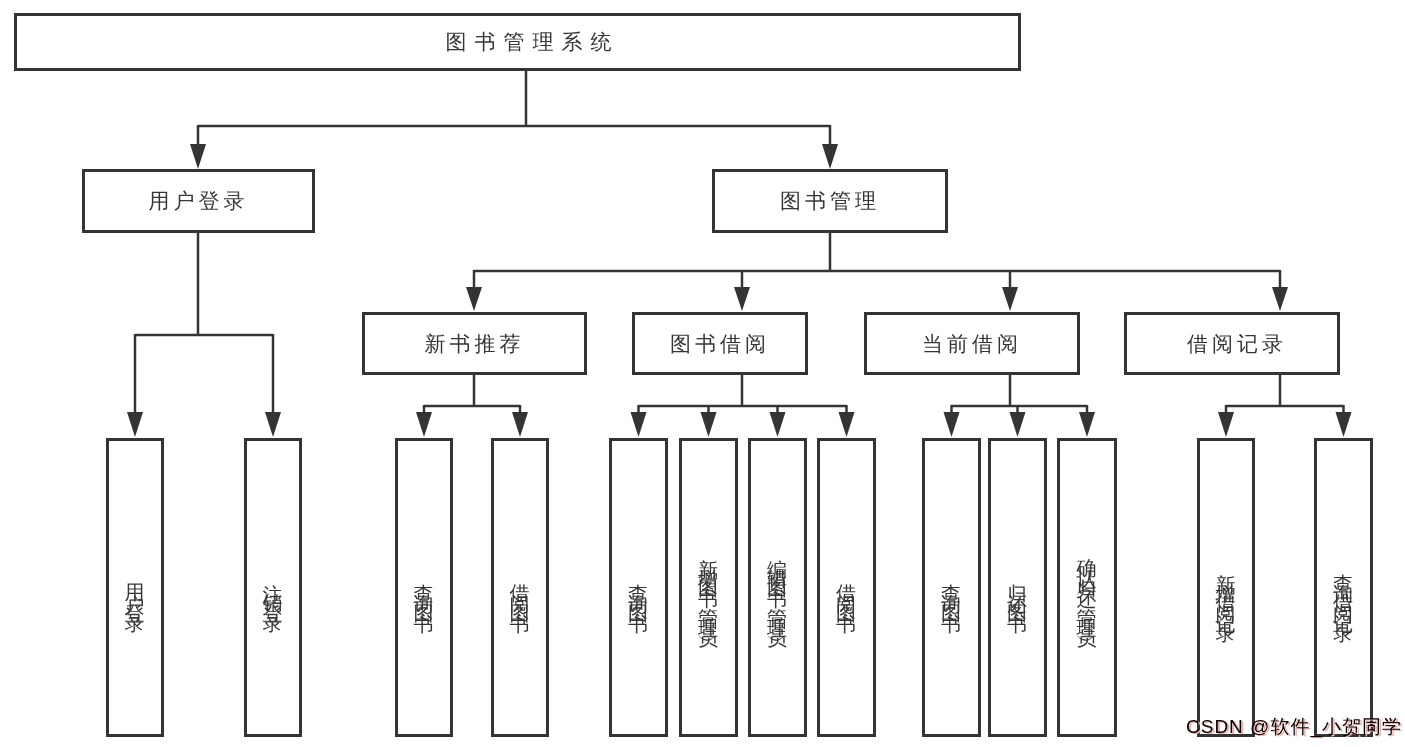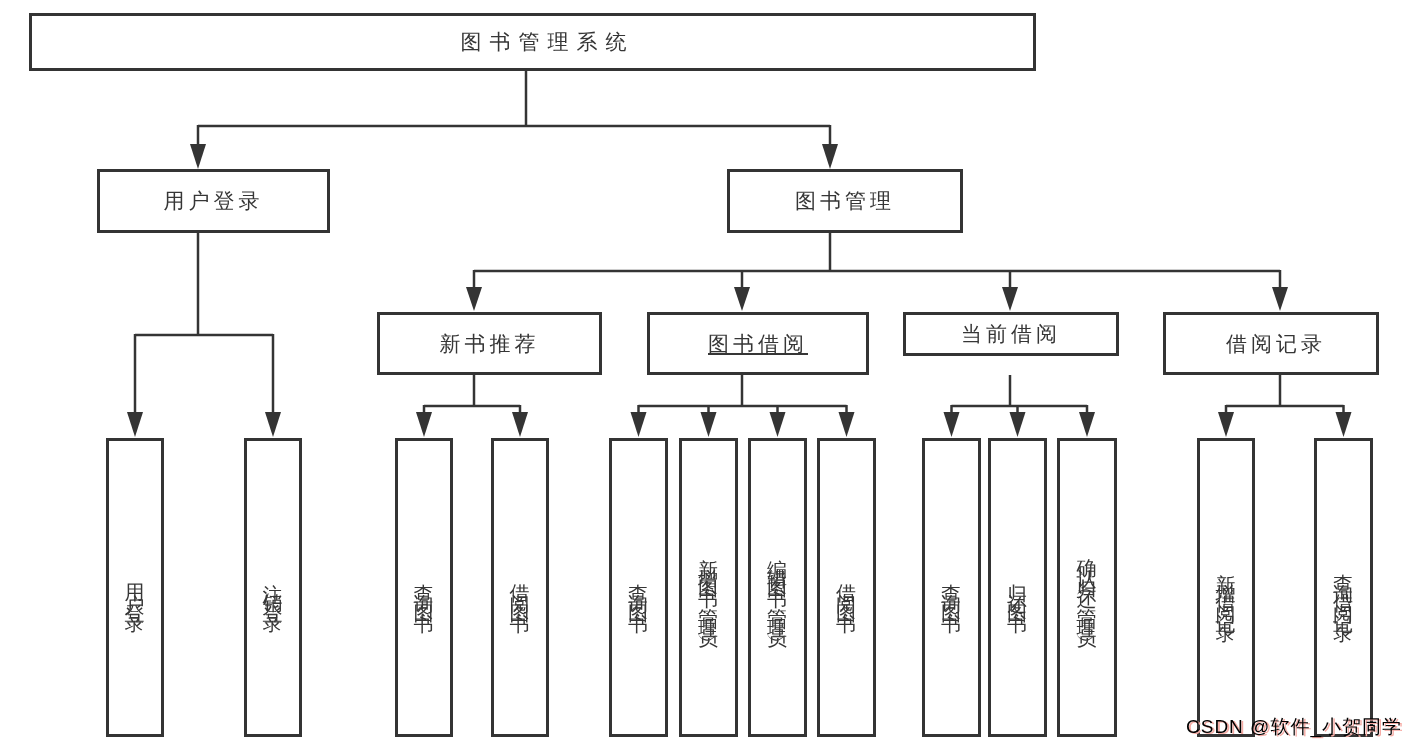--- a/index.html
+++ b/index.html
@@ -27,21 +27,20 @@
     color: #363636;
     display: flex;
     align-items: center;
     justify-content: center;
     text-align: center;
   }
   .h {
     font-size: 21px;
     letter-spacing: 4px;
     white-space: nowrap;
-    margin-left: 15px;
   }
   .h.root-label {
     letter-spacing: 8px;
     padding-left: 30px;
   }
   .v {
     writing-mode: vertical-rl;
     text-orientation: mixed;
     font-size: 20px;
     letter-spacing: 10px;
@@ -128,23 +127,23 @@
       <polygon points="1335.5,412 1351.5,412 1343.5,437"></polygon>
     </g>
   </svg>
 
   <div class="box h root-label" style="left:14px; top:13px; width:1007px; height:58px;">图书管理系统</div>
 
   <div class="box h" style="left:82px; top:169px; width:233px; height:64px;">用户登录</div>
   <div class="box h" style="left:362px; top:312px; width:225px; height:63px;">新书推荐</div>
 
   <div class="box h" style="left:712px; top:169px; width:236px; height:64px;">图书管理</div>
-  <div class="box h" style="left:632px; top:312px; width:222px; height:63px;text-decoration:underline;">图书借阅</div>
-  <div class="box h" style="left:888px; top:312px; width:216px; height:44px;">当前借阅</div>
-  <div class="box h" style="left:1148px; top:312px; width:216px; height:63px;padding-left:10px;">借阅记录</div>
+  <div class="box h" style="left:632px; top:312px; width:176px; height:63px;">图书借阅</div>
+  <div class="box h" style="left:864px; top:312px; width:216px; height:63px;">当前借阅</div>
+  <div class="box h" style="left:1124px; top:312px; width:216px; height:63px;padding-left:10px;">借阅记录</div>
 
   <div class="box v" style="left:106px; top:438px; width:58px; height:299px;">用户登录</div>
   <div class="box v" style="left:244px; top:438px; width:58px; height:299px;">注销登录</div>
 
   <div class="box v" style="left:395px; top:438px; width:58px; height:299px;">查询图书</div>
   <div class="box v" style="left:491px; top:438px; width:58px; height:299px;">借阅图书</div>
 
   <div class="box v" style="left:609px; top:438px; width:59px; height:299px;">查询图书</div>
   <div class="box v" style="left:679px; top:438px; width:59px; height:299px;">新增图书（管理员）</div>
   <div class="box v" style="left:748px; top:438px; width:59px; height:299px;">编辑图书（管理员）</div>

